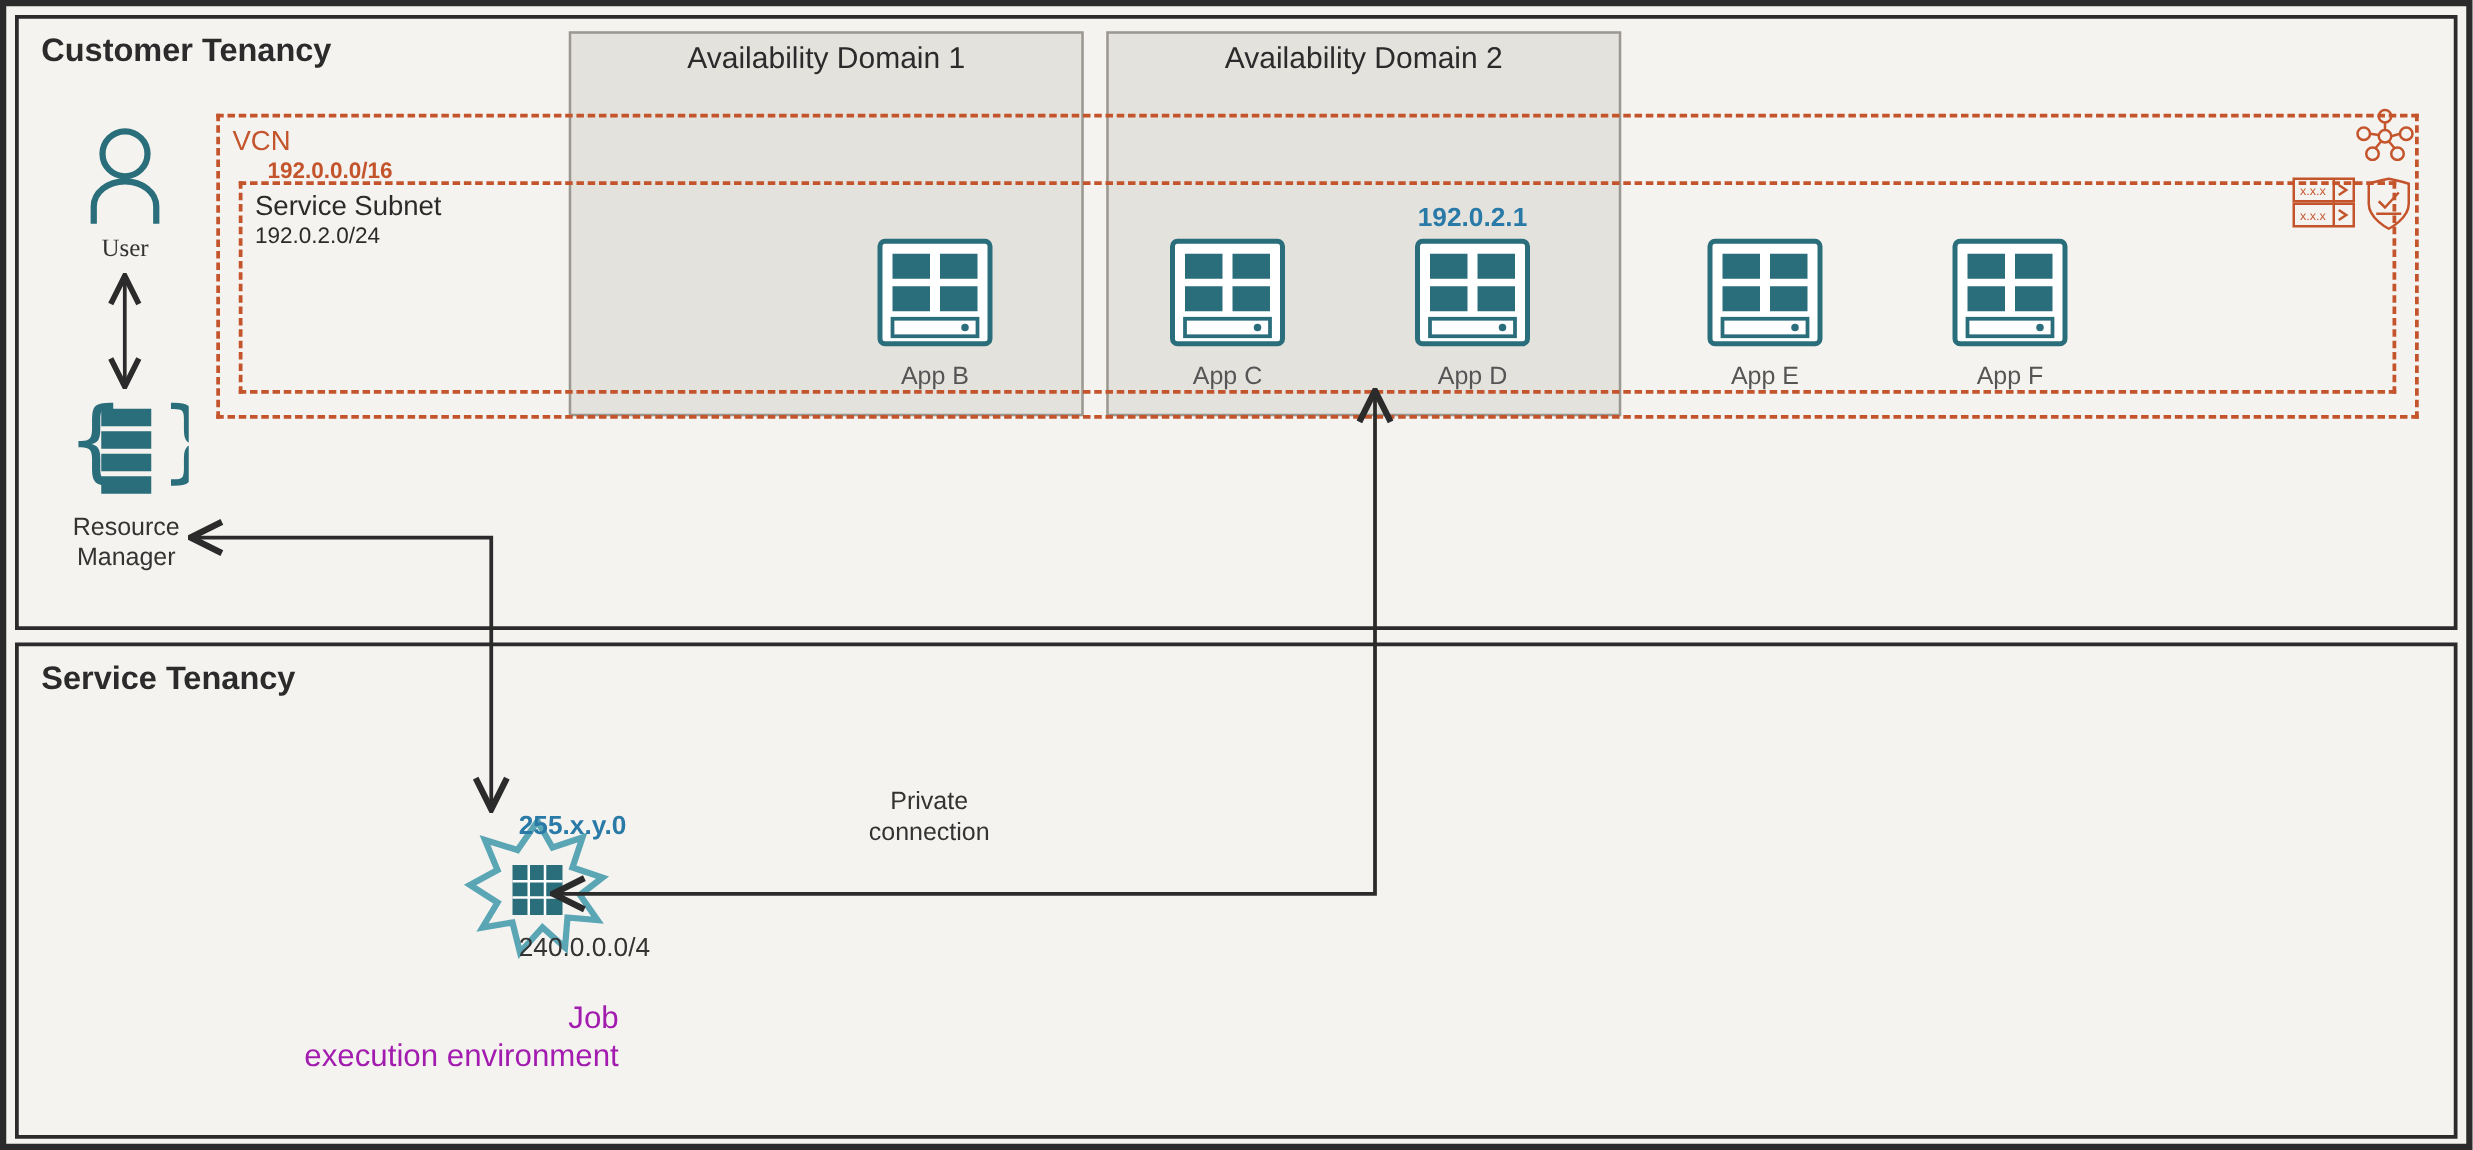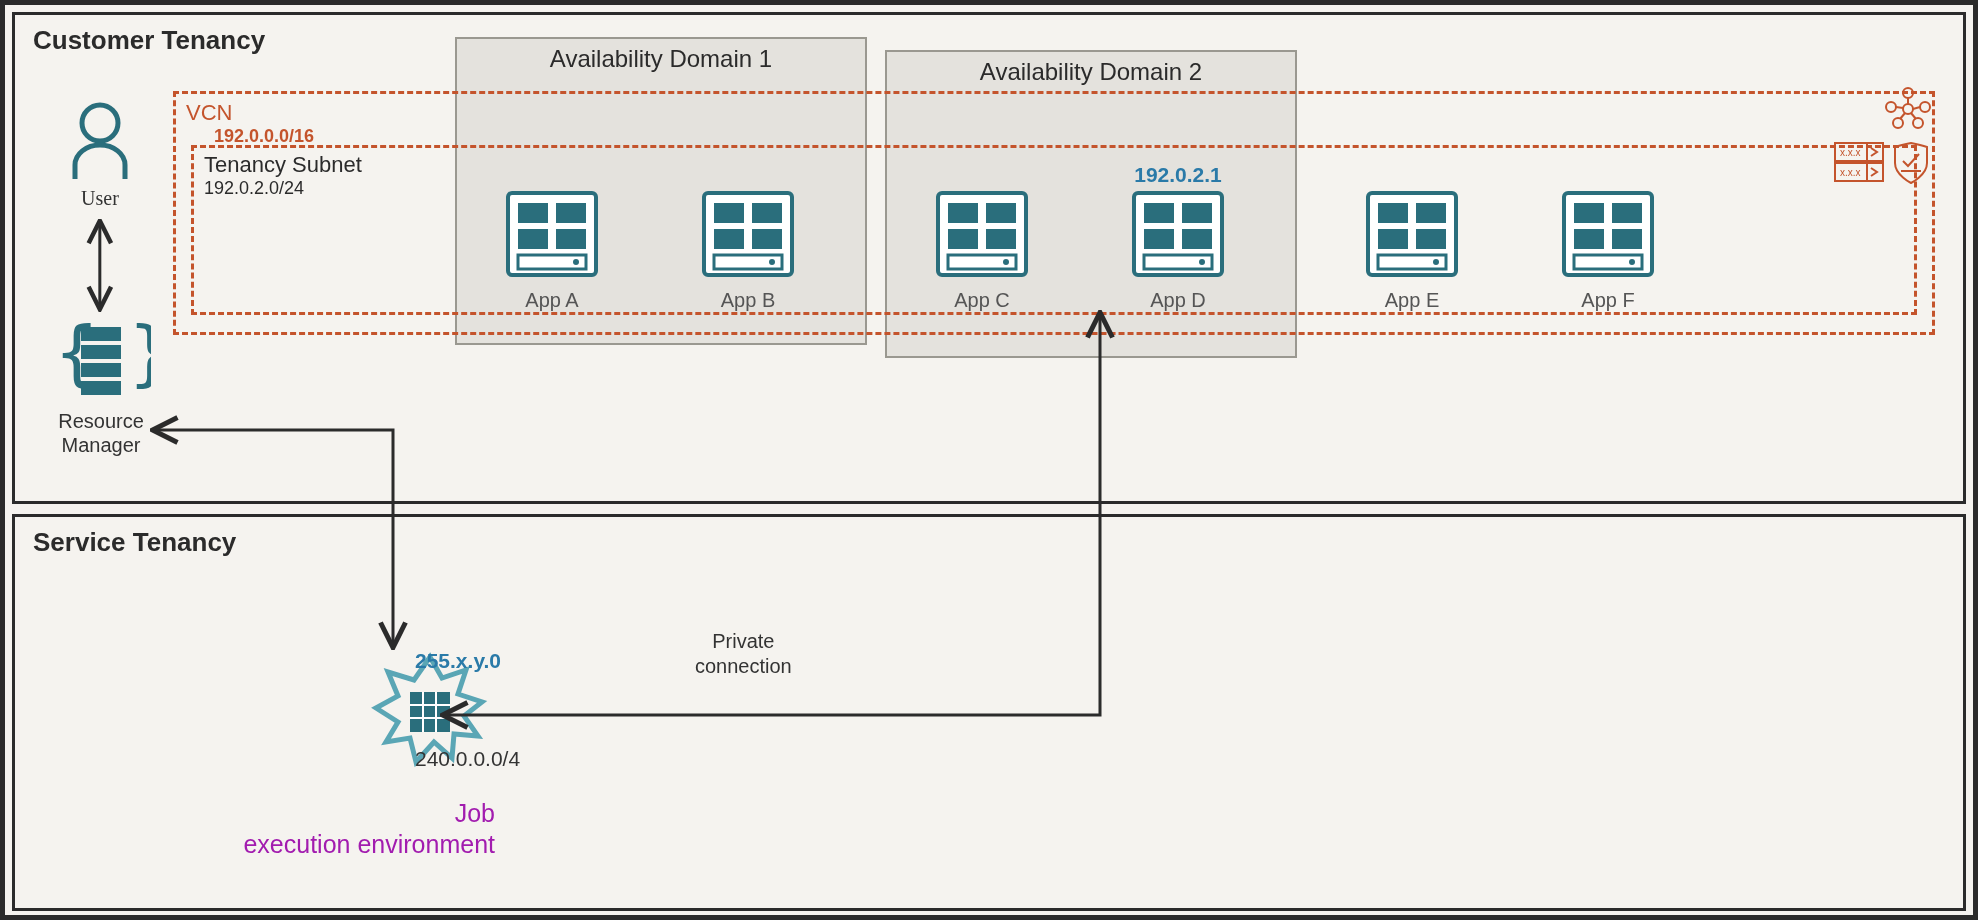--- a/index.html
+++ b/index.html
@@ -41,28 +41,28 @@
     position: absolute;
     top: 10px; left: 18px;
     font-size: 26px;
     font-weight: 700;
     color: var(--text);
   }
 
   
   .ad {
     position: absolute;
-    top: 22px;
+    top: 10px;
     width: 412px;
     height: 308px;
     background: var(--ad-bg);
     border: 2px solid var(--ad-border);
   }
   .ad1 { left: 440px; }
-  .ad2 { left: 870px; margin-top: 13px; }
+  .ad2 { left: 870px; }
   .ad3 { left: 1300px; }
   .ad-title {
     position: absolute;
     top: 6px; left: 0; right: 0;
     text-align: center;
     font-size: 24px;
     color: var(--text);
   }
 
   
@@ -129,21 +129,21 @@
     <div class="ad ad2">
       <div class="ad-title">Availability Domain 2</div>
     </div>
 
     <div class="vcn">
       <div class="vcn-label">VCN</div>
       <div class="vcn-cidr">192.0.0.0/16</div>
     </div>
 
     <div class="subnet">
-      <div class="subnet-label">Tenancy Subnet</div>
+      <div class="subnet-label">Service Subnet</div>
       <div class="subnet-cidr">192.0.2.0/24</div>
     </div>
 
     <div class="net-icon topology">
       <svg width="50" height="44" viewBox="0 0 50 44">
         <g stroke="#c4542c" stroke-width="2" fill="none">
           <circle cx="25" cy="8" r="5"></circle>
             <circle cx="8" cy="22" r="5"></circle>
             <circle cx="42" cy="22" r="5"></circle>
           <circle cx="15" cy="38" r="5"></circle>
@@ -169,32 +169,20 @@
             <path d="M38 29 l6 4 l-6 4"></path>
         </g>
         <g stroke="#c4542c" stroke-width="2" fill="none" transform="translate(58,2)">
           <path d="M20 2 C10 4 4 6 4 6 v16 c0 12 16 20 16 20 s16-8 16-20 V6 s-6-2-16-4 z"></path>
           <path d="M12 20 l5 5 l11 -12"></path>
           <line x1="10" y1="30" x2="30" y2="30"></line>
         </g>
       </svg>
     </div>
 
-    <div class="app" style="top:174px;left:472px">
-      <svg width="96" height="90" viewBox="0 0 96 90">
-        <rect x="4" y="4" width="88" height="82" rx="4" fill="#fff" stroke="#2a6e7c" stroke-width="4"></rect>
-        <rect x="14" y="14" width="30" height="20" fill="#2a6e7c"></rect>
-          <rect x="52" y="14" width="30" height="20" fill="#2a6e7c"></rect>
-        <rect x="14" y="40" width="30" height="20" fill="#2a6e7c"></rect>
-          <rect x="52" y="40" width="30" height="20" fill="#2a6e7c"></rect>
-        <rect x="14" y="66" width="68" height="14" fill="none" stroke="#2a6e7c" stroke-width="3"></rect>
-        <circle cx="72" cy="73" r="3" fill="#2a6e7c"></circle>
-      </svg>
-      <div class="app-label">App A</div>
-    </div>
     <div class="app" style="top:174px;left:902px">
       <svg width="96" height="90" viewBox="0 0 96 90">
         <rect x="4" y="4" width="88" height="82" rx="4" fill="#fff" stroke="#2a6e7c" stroke-width="4"></rect>
         <rect x="14" y="14" width="30" height="20" fill="#2a6e7c"></rect>
           <rect x="52" y="14" width="30" height="20" fill="#2a6e7c"></rect>
         <rect x="14" y="40" width="30" height="20" fill="#2a6e7c"></rect>
           <rect x="52" y="40" width="30" height="20" fill="#2a6e7c"></rect>
         <rect x="14" y="66" width="68" height="14" fill="none" stroke="#2a6e7c" stroke-width="3"></rect>
         <circle cx="72" cy="73" r="3" fill="#2a6e7c"></circle>
       </svg>

